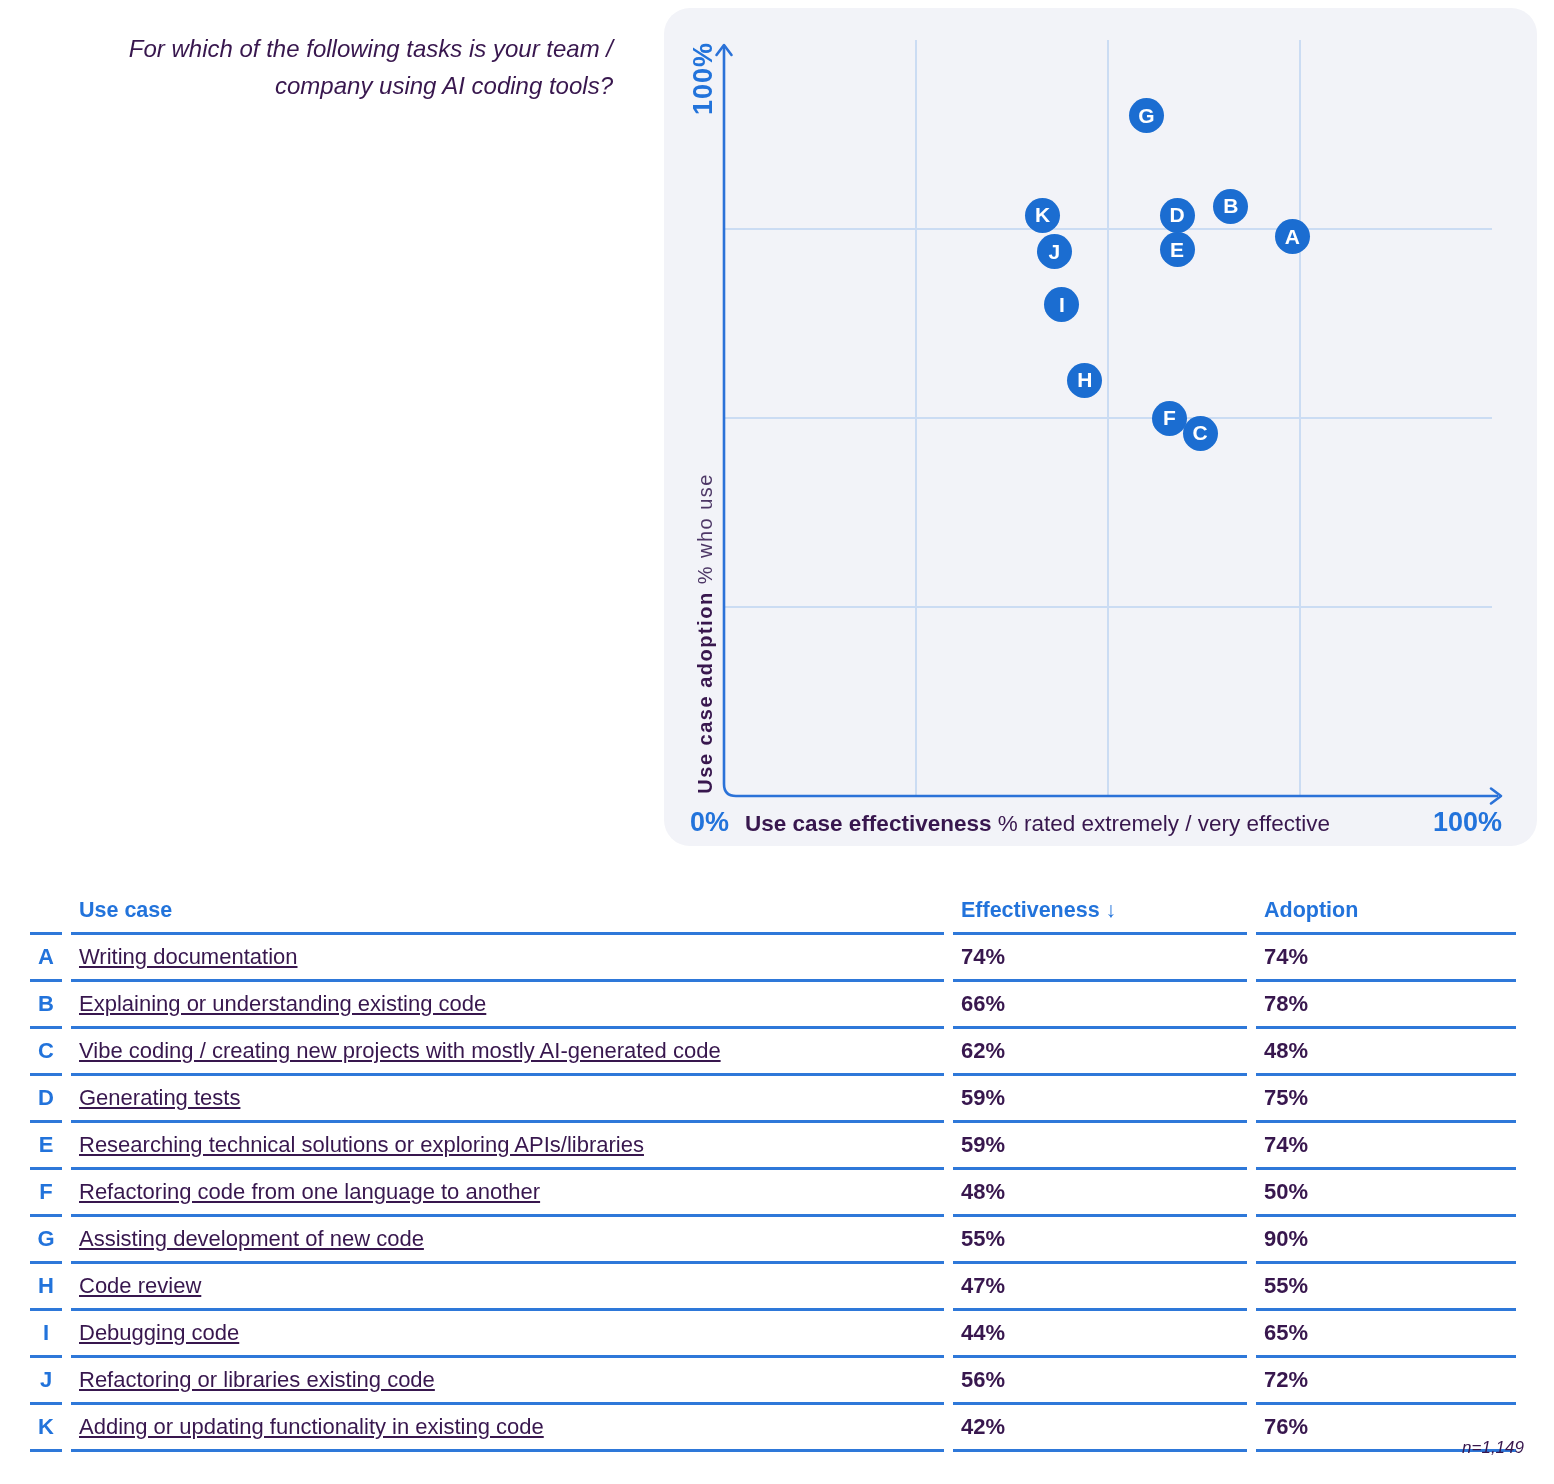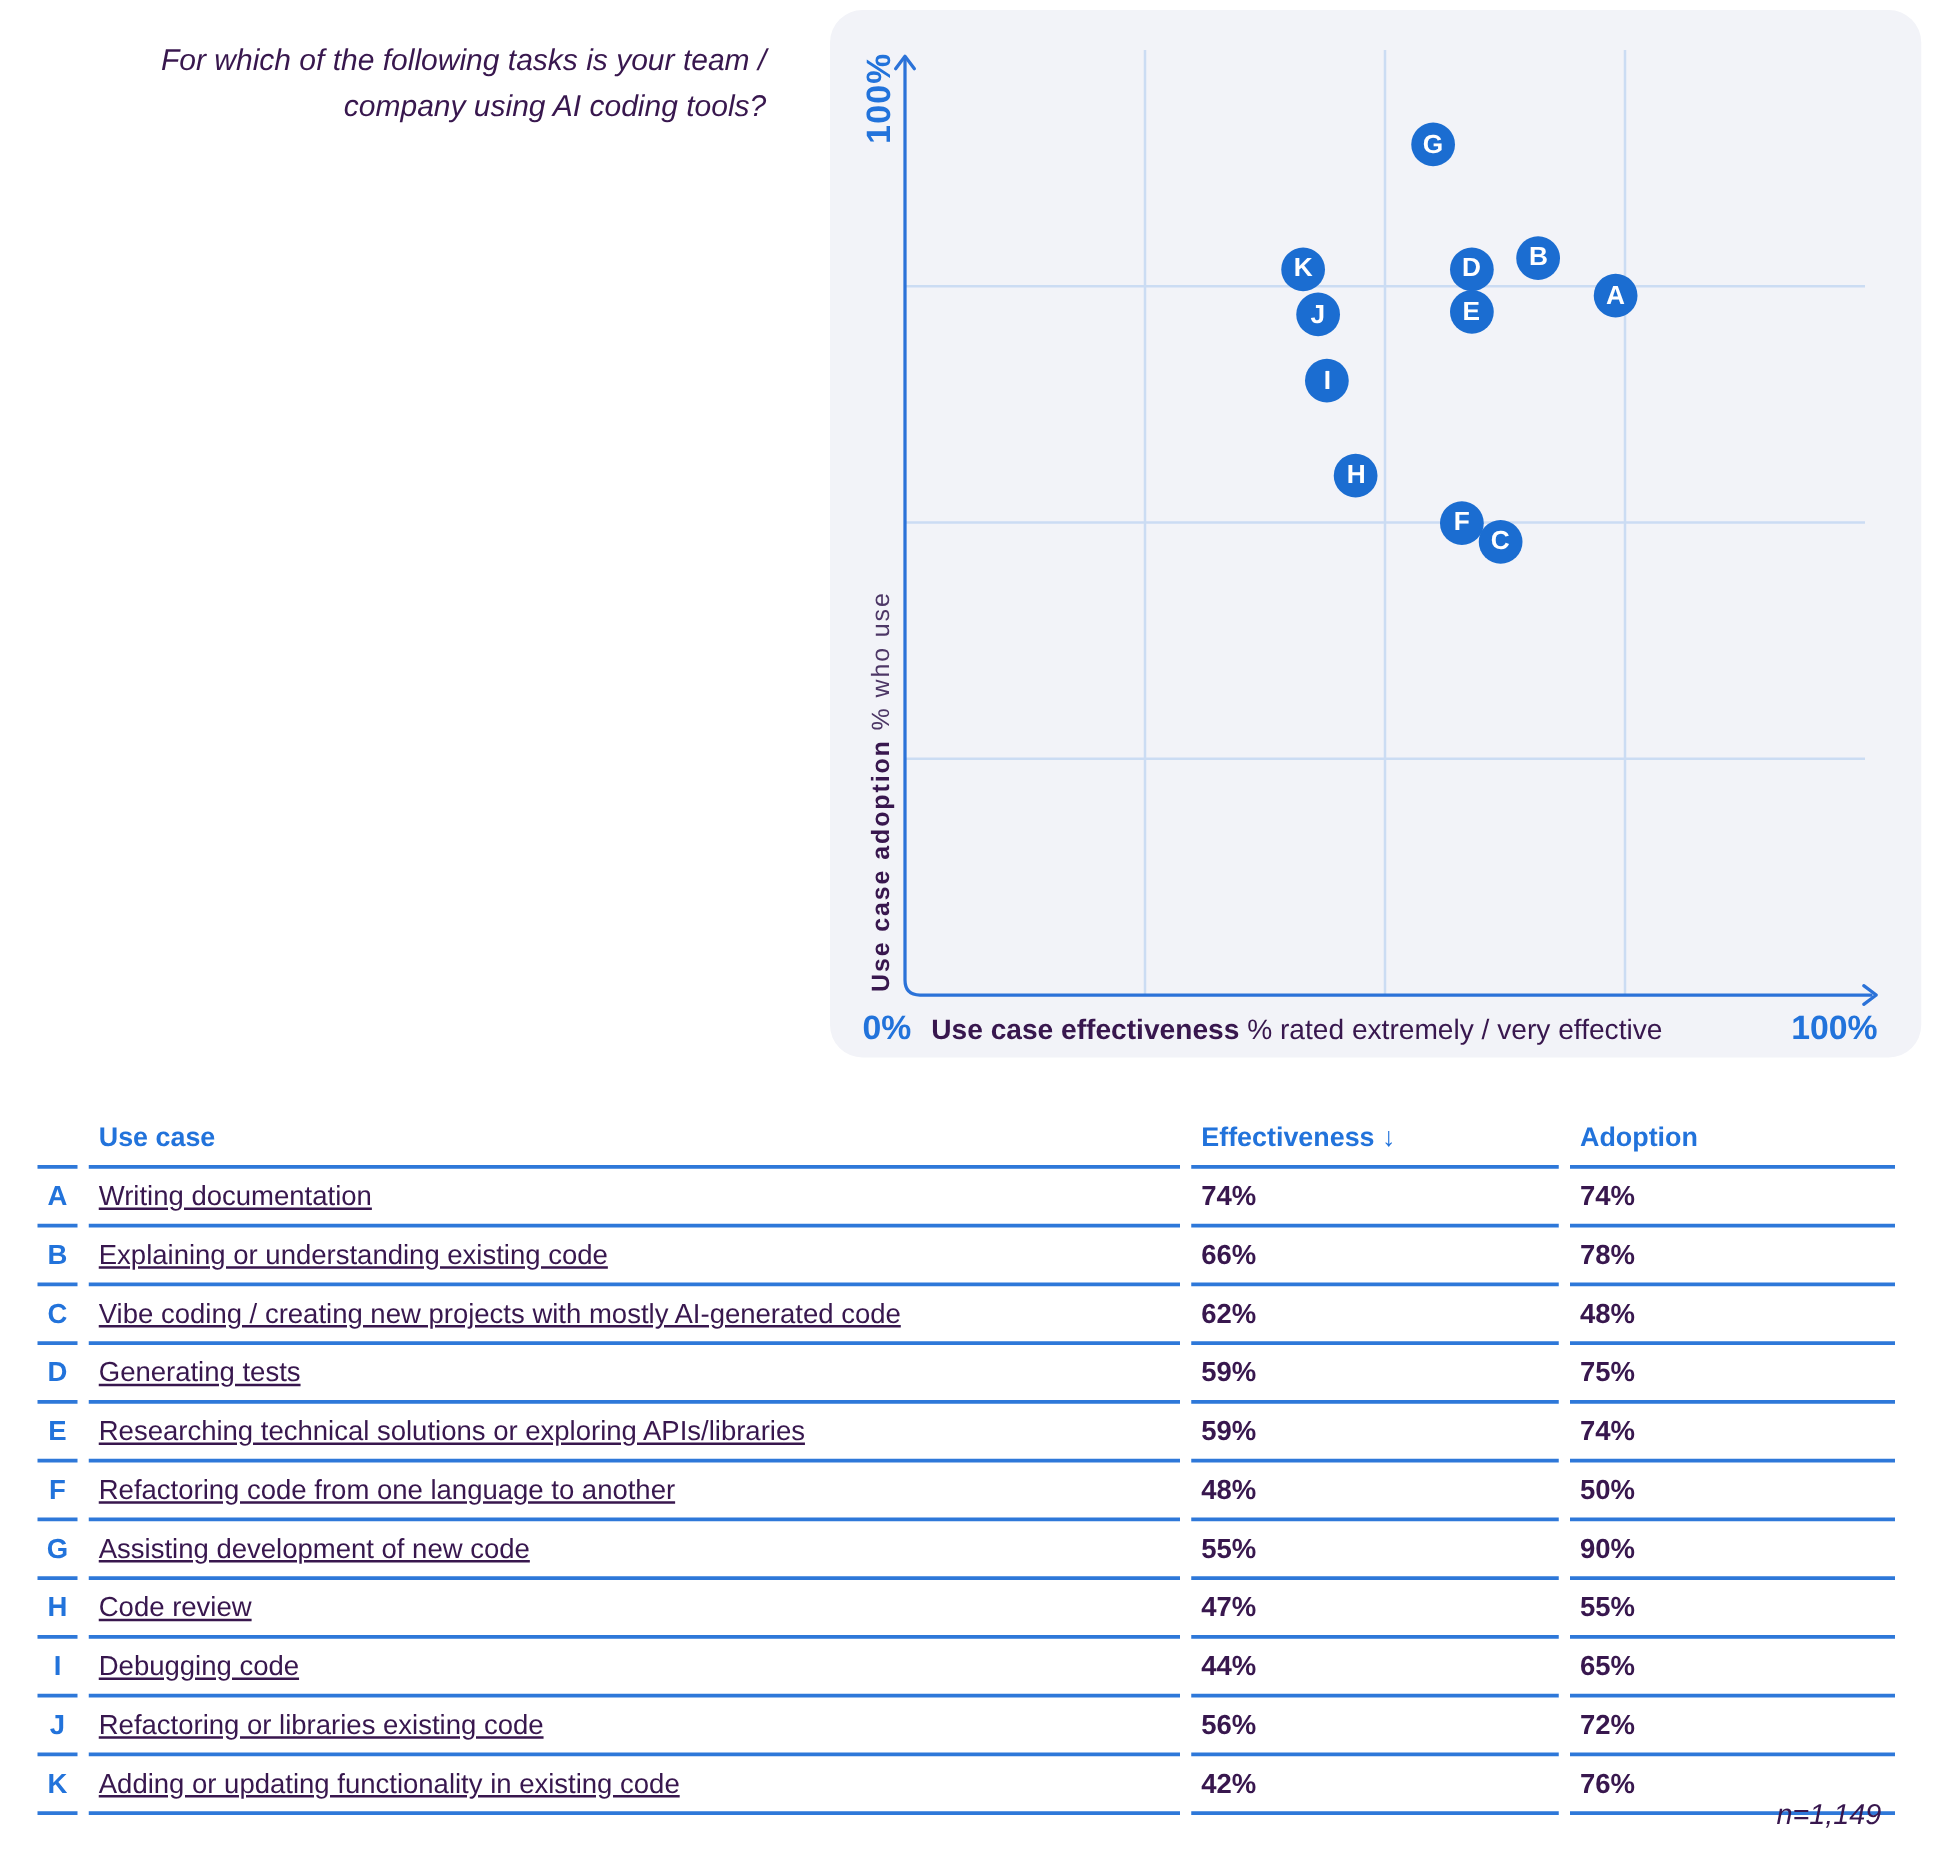--- a/index.html
+++ b/index.html
@@ -68,21 +68,21 @@
   }
   .usecase-table .col-letter{width:30px;text-align:center;}
   .usecase-table td.col-letter{color:var(--accent);font-weight:bold;}
   .usecase-table .col-name{width:864px;padding-left:8px;}
   .usecase-table td.col-name{padding-left:8px;text-decoration:underline;}
   .usecase-table .col-eff{width:285px;padding-left:8px;}
   .usecase-table .col-adopt{width:auto;padding-left:8px;}
   .usecase-table td.col-eff,.usecase-table td.col-adopt{font-weight:bold;}
   
   .sample-note{
-    position:absolute;right:49px;top:1438px;font-size:23px;font-style:italic;
+    position:absolute;right:30px;top:1438px;font-size:17px;font-style:italic;
     color:var(--purple);
   }
 </style>
 </head>
 <body>
 
 <div class="intro">
   <p>For which of the following tasks is your team / company using AI coding tools?</p>
 </div>
 

